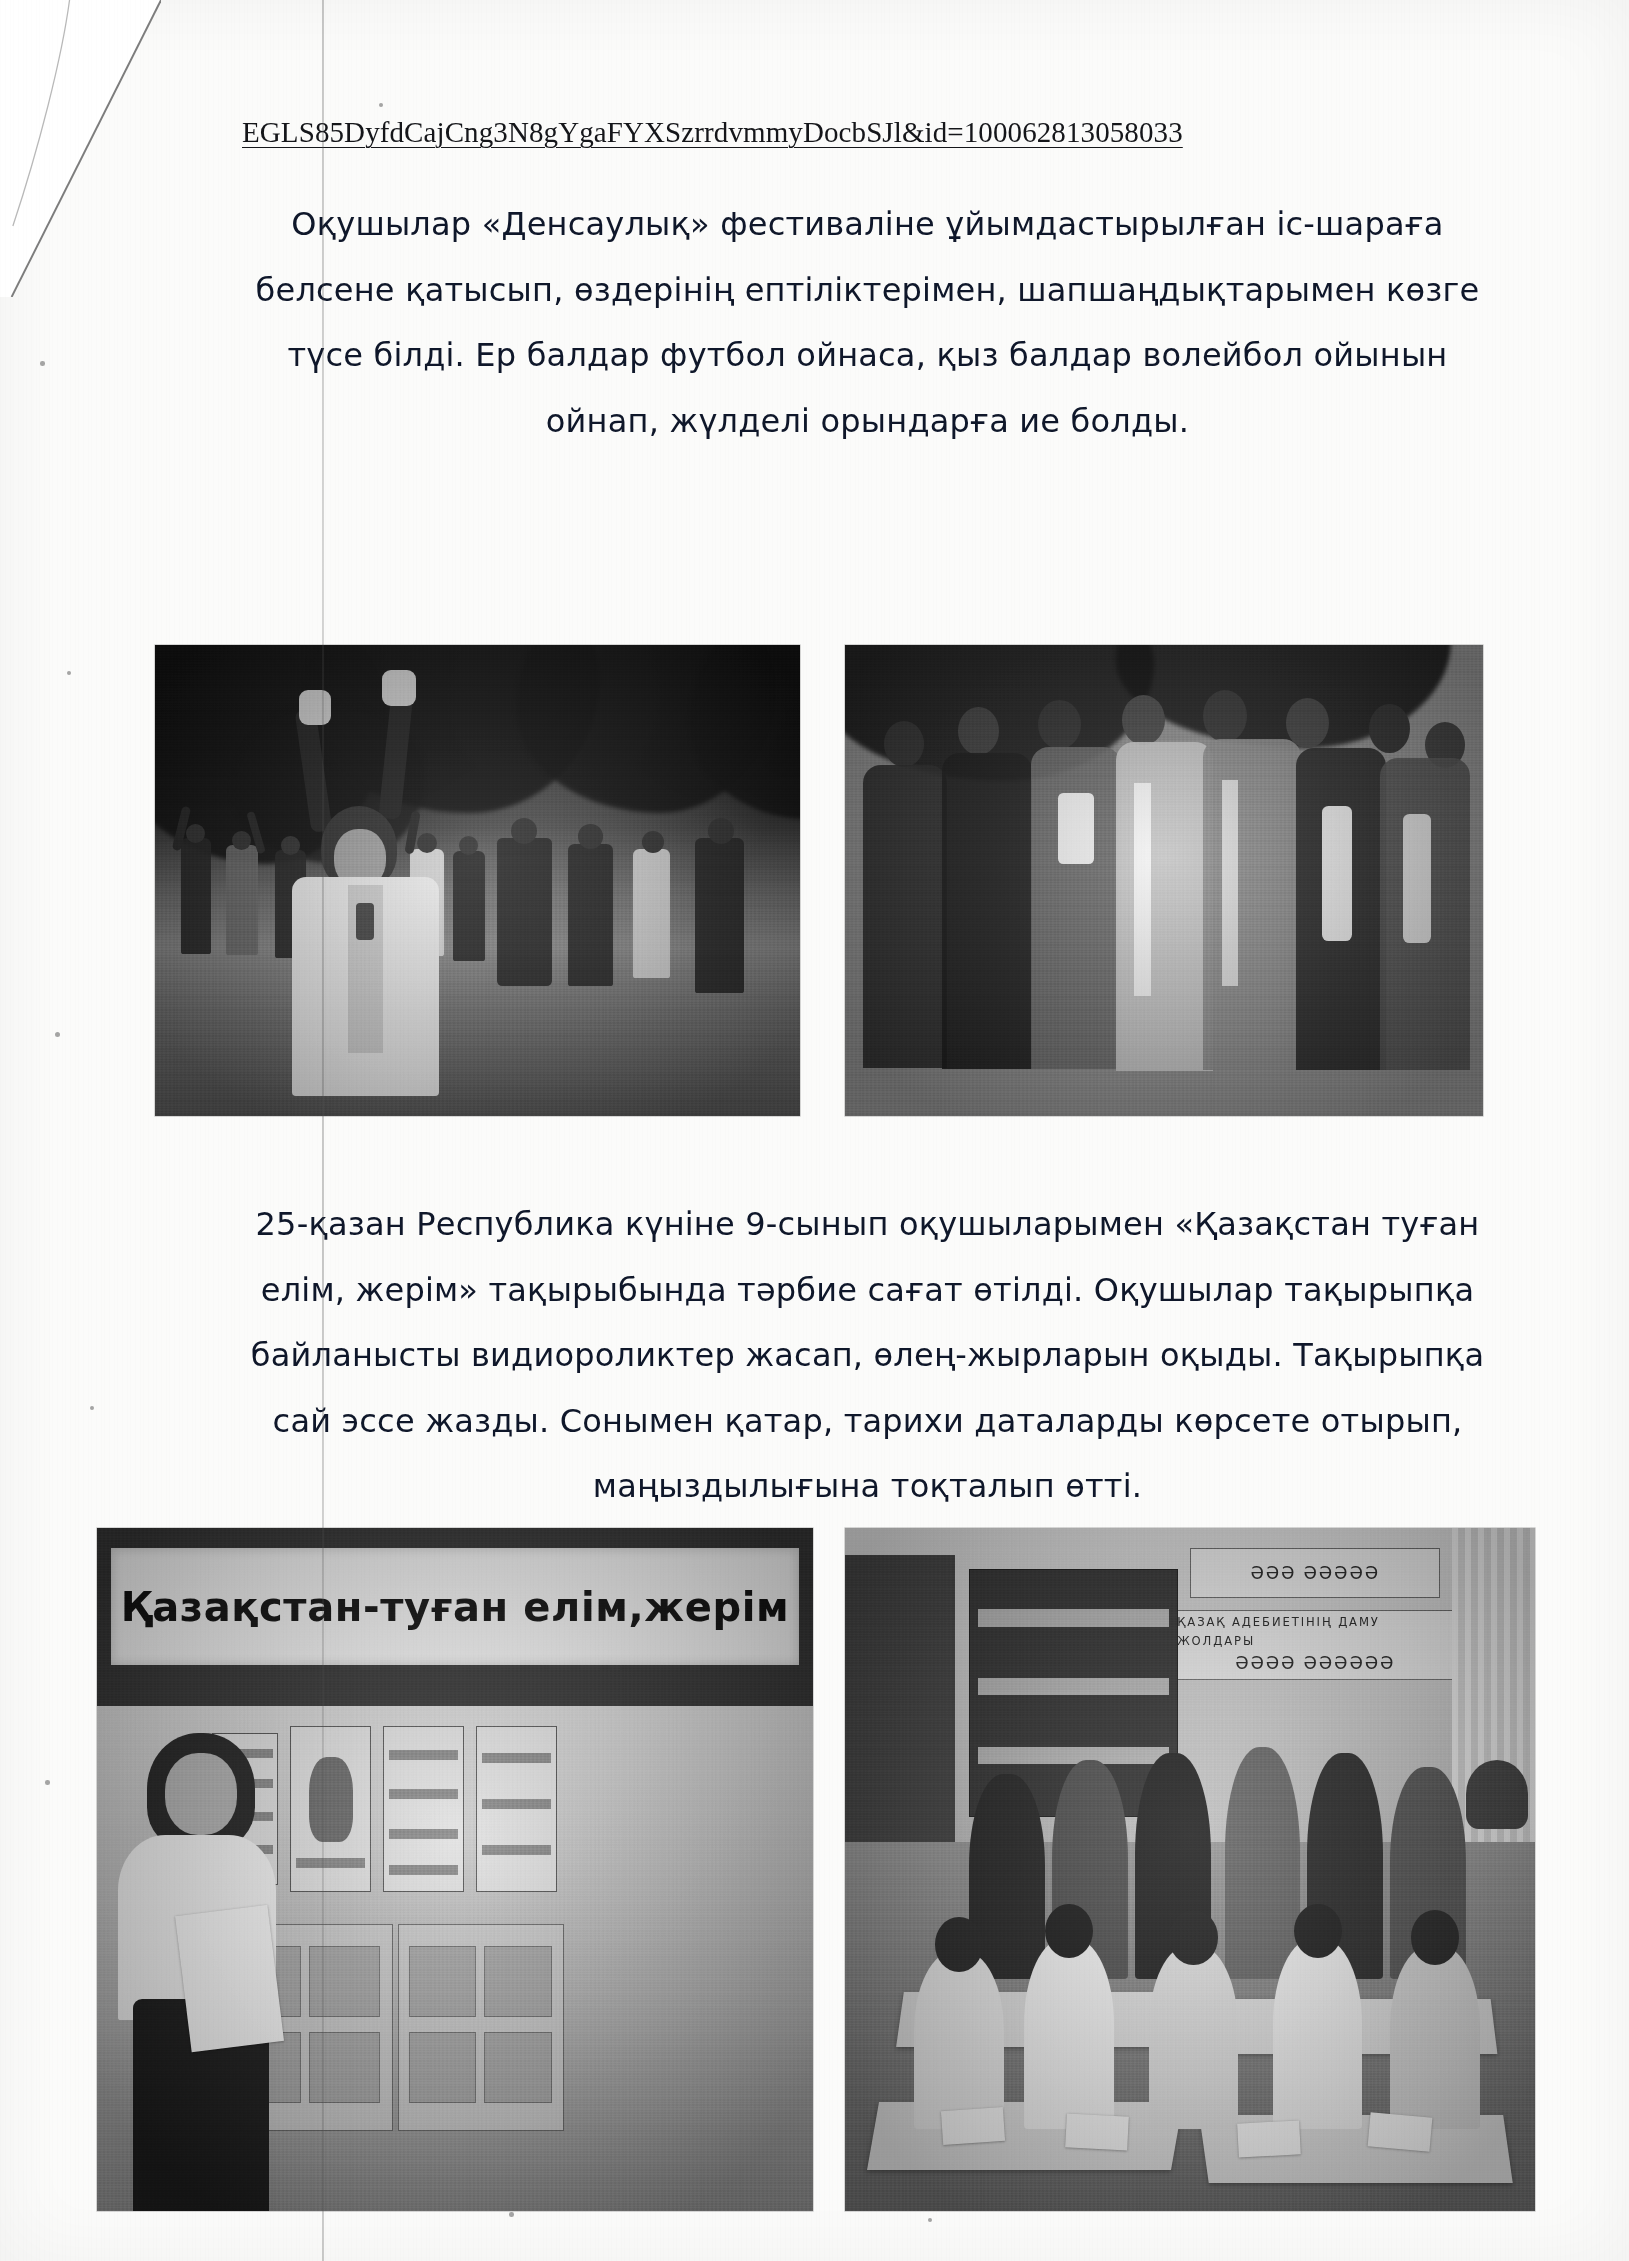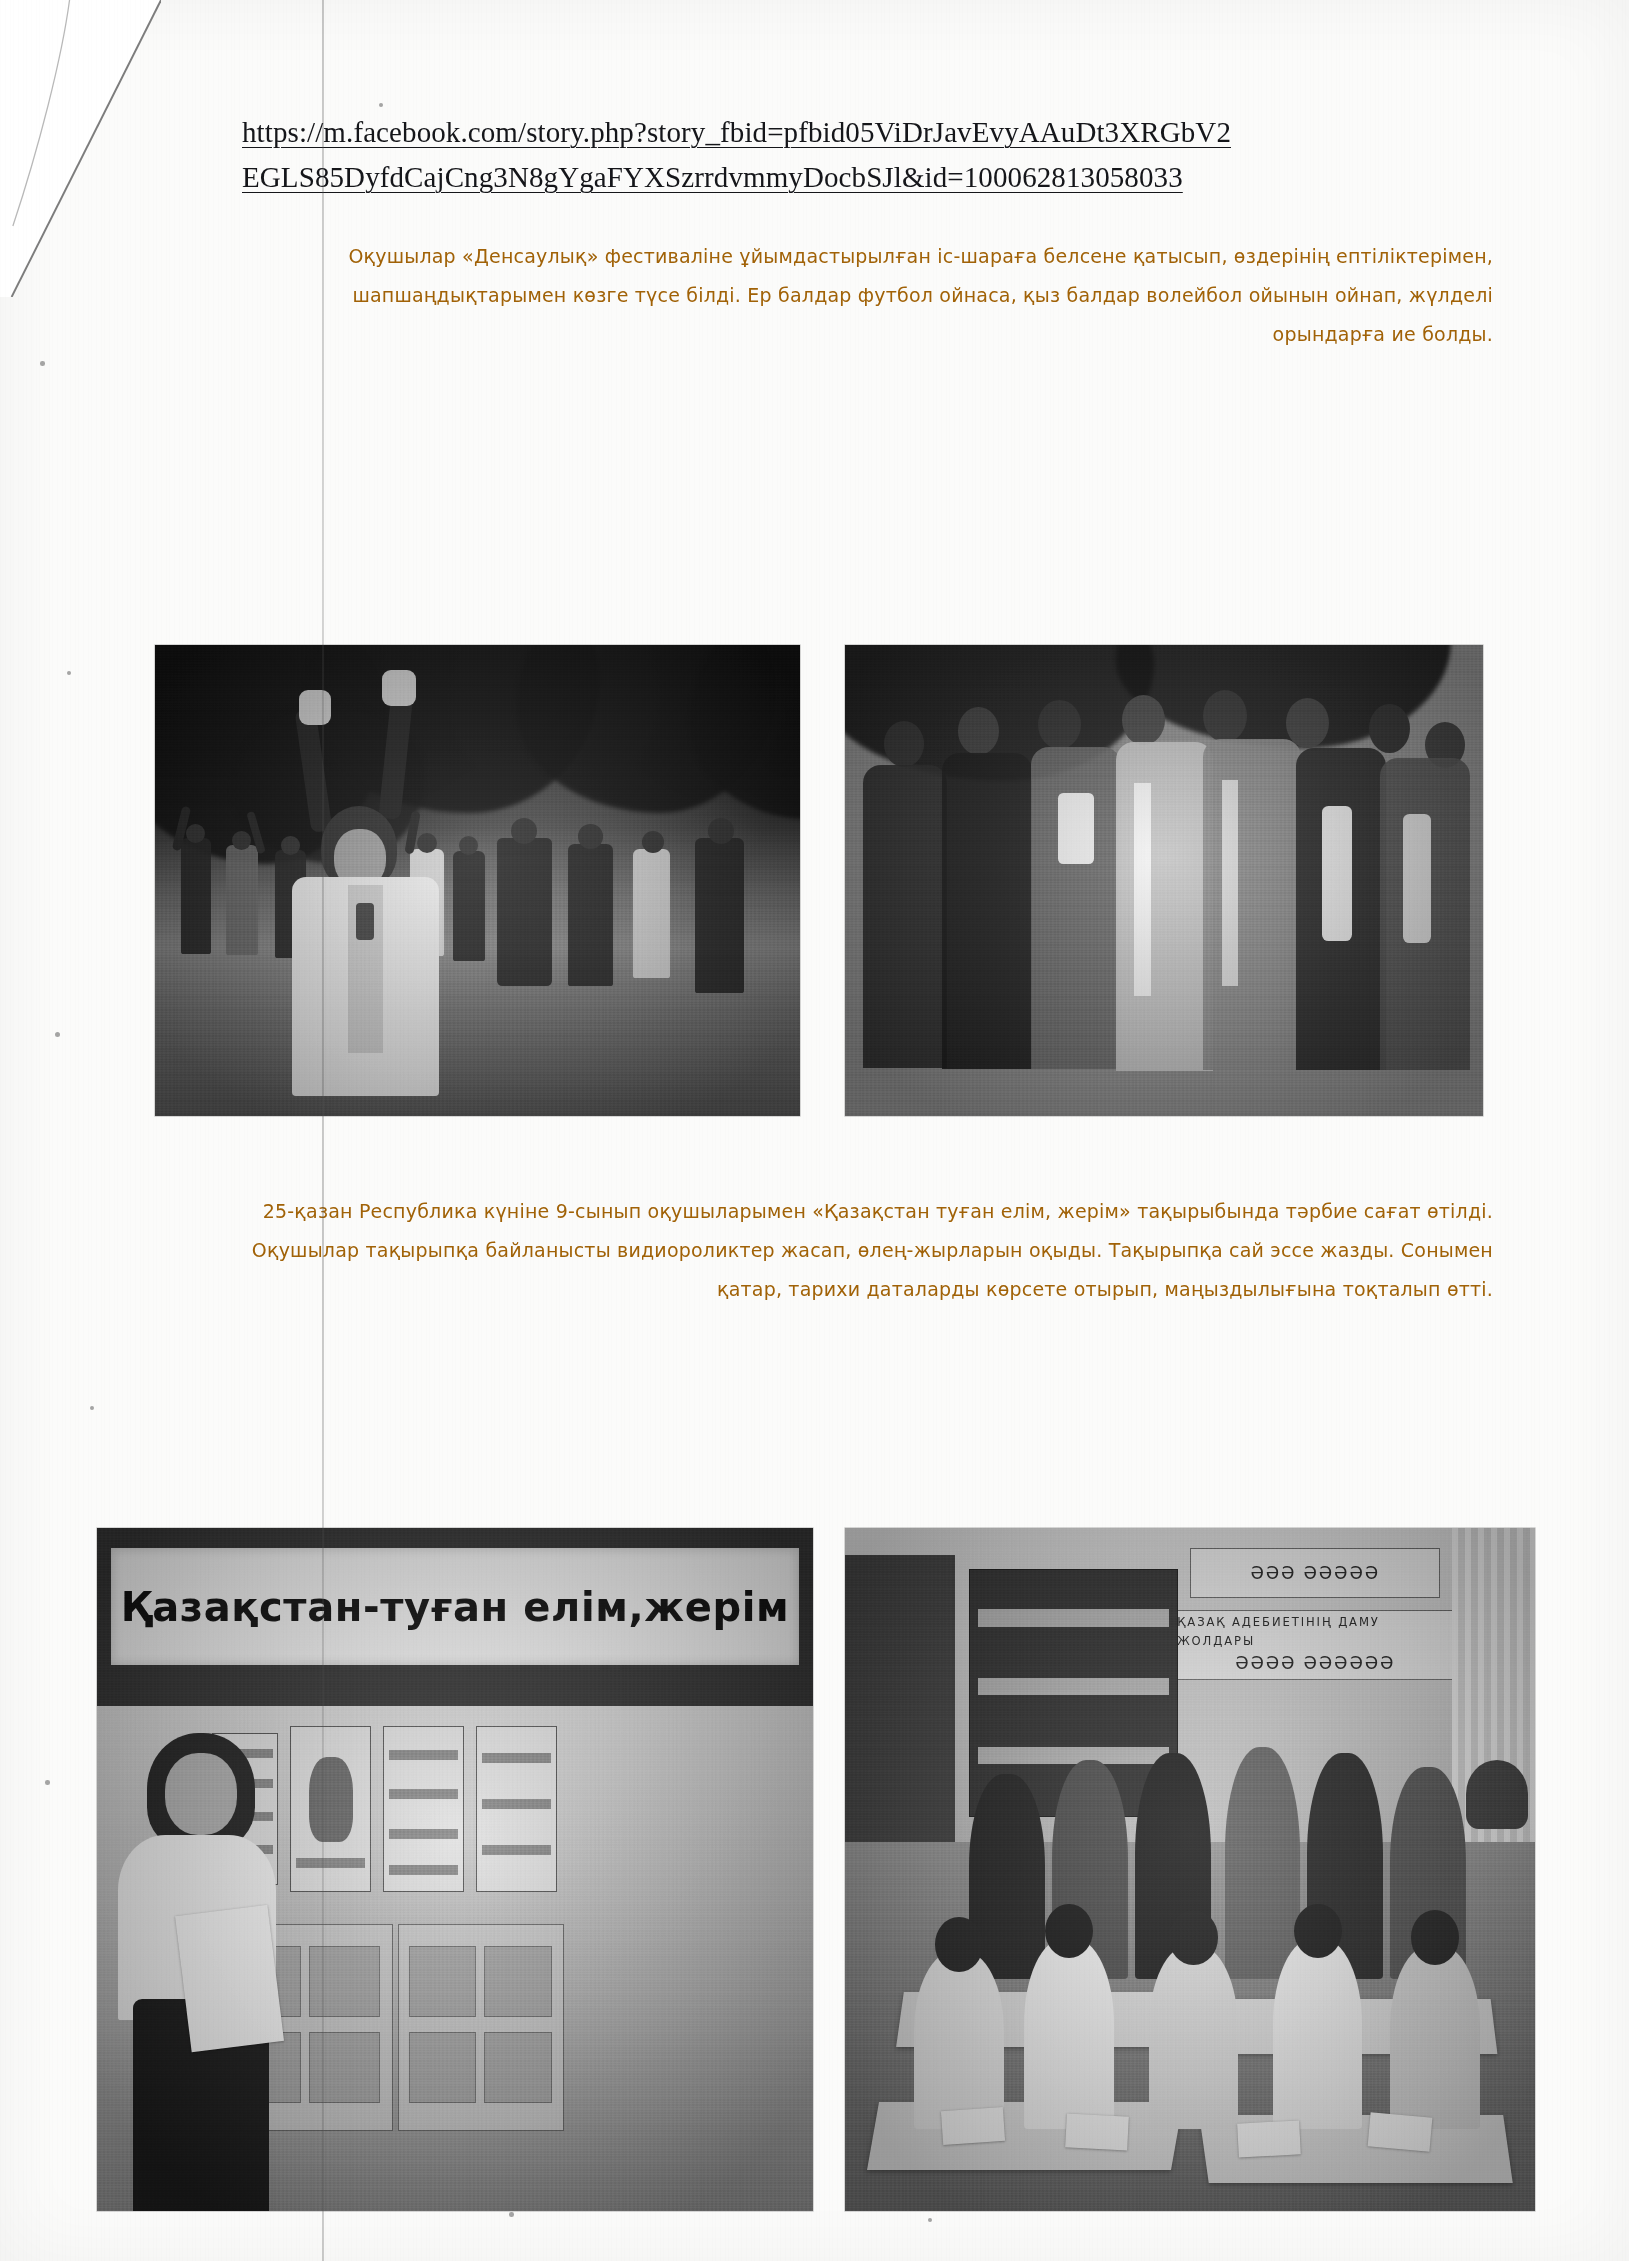--- a/index.html
+++ b/index.html
@@ -86,25 +86,25 @@
   }
   .url-block .u-line {
     display: block;
     text-decoration: underline;
     text-underline-offset: 4.5px;
     text-decoration-thickness: 1.3px;
   }
 
   .para {
     font-family: "DejaVu Sans", sans-serif;
-    font-size: 19px;
+    font-size: 32px;
     line-height: 2.05;
-    color: #a16207;
+    color: #0f172a;
     letter-spacing: 0.2px;
-    text-align: right;
+    text-align: center;
   }
   #para-1 { margin-top: 37px; width: 1251px; }
   #para-2 { margin-top: 0; width: 1251px; }
 
   
   .photo-row {
     position: absolute;
     display: flex;
   }
   .photo {
@@ -291,21 +291,20 @@
   <div class="speck" style="left:55px;  top:1032px; width:5.2px;  height:5.2px;"></div>
   <div class="speck" style="left:90px; top:1406px; width:3.9px;  height:3.9px;"></div>
   <div class="speck" style="left:45px;  top:1780px; width:4.5px;  height:4.5px;"></div>
   <div class="speck" style="left:509px; top:2212px; width:4.5px;  height:4.5px;"></div>
   <div class="speck" style="left:928px;top:2218px; width:3.9px;  height:3.9px;"></div>
   <div class="speck" style="left:379px; top:103px;  width:3.9px;  height:3.9px;"></div>
 
   <div class="content">
 
     <div class="url-block">
-      <span class="u-line">https://m.facebook.com/story.php?story_fbid=pfbid05ViDrJavEvyAAuDt3XRGbV2</span>
       <span class="u-line">EGLS85DyfdCajCng3N8gYgaFYXSzrrdvmmyDocbSJl&amp;id=100062813058033</span>
     </div>
 
     <p class="para" id="para-1">Оқушылар «Денсаулық» фестиваліне ұйымдастырылған іс-шараға белсене қатысып, өздерінің ептіліктерімен, шапшаңдықтарымен көзге түсе білді. Ер балдар футбол ойнаса, қыз балдар волейбол ойынын ойнап, жүлделі орындарға ие болды.</p>
   </div>
 
   <div class="photo-row" style="left:155px; top:645px; width:1328px;">
 
     <div class="photo" id="photo-exercise" style="width:645px; height:471px; margin-right:45px;">
 

